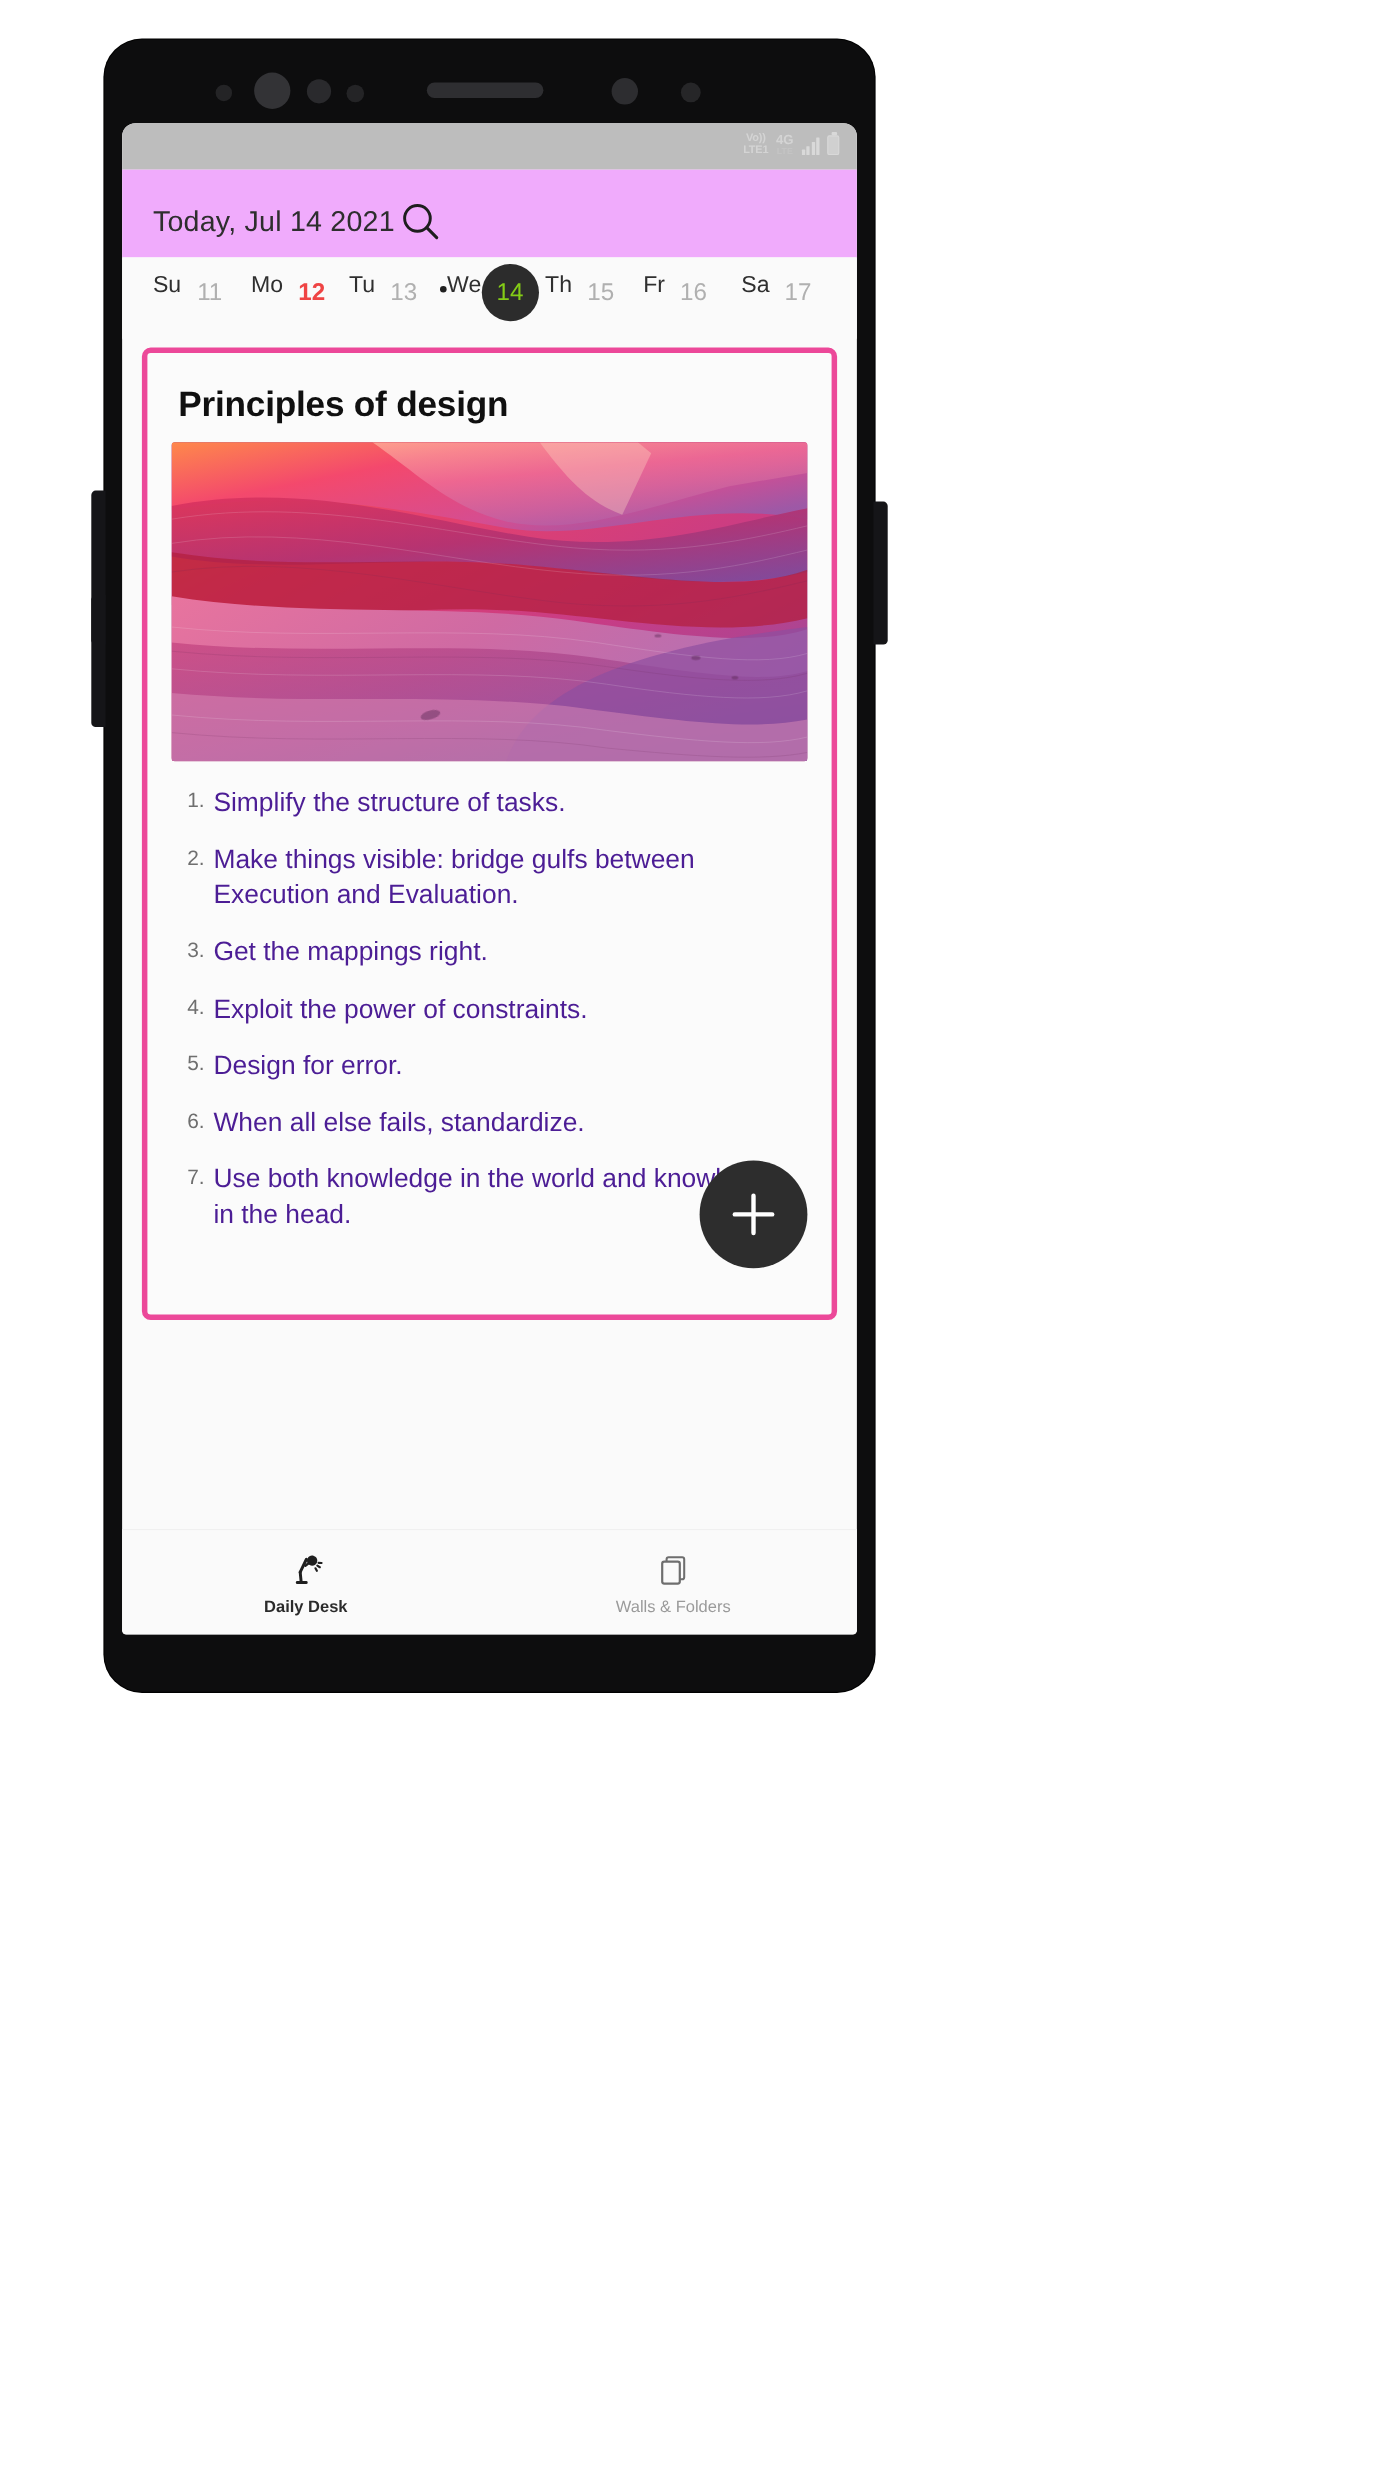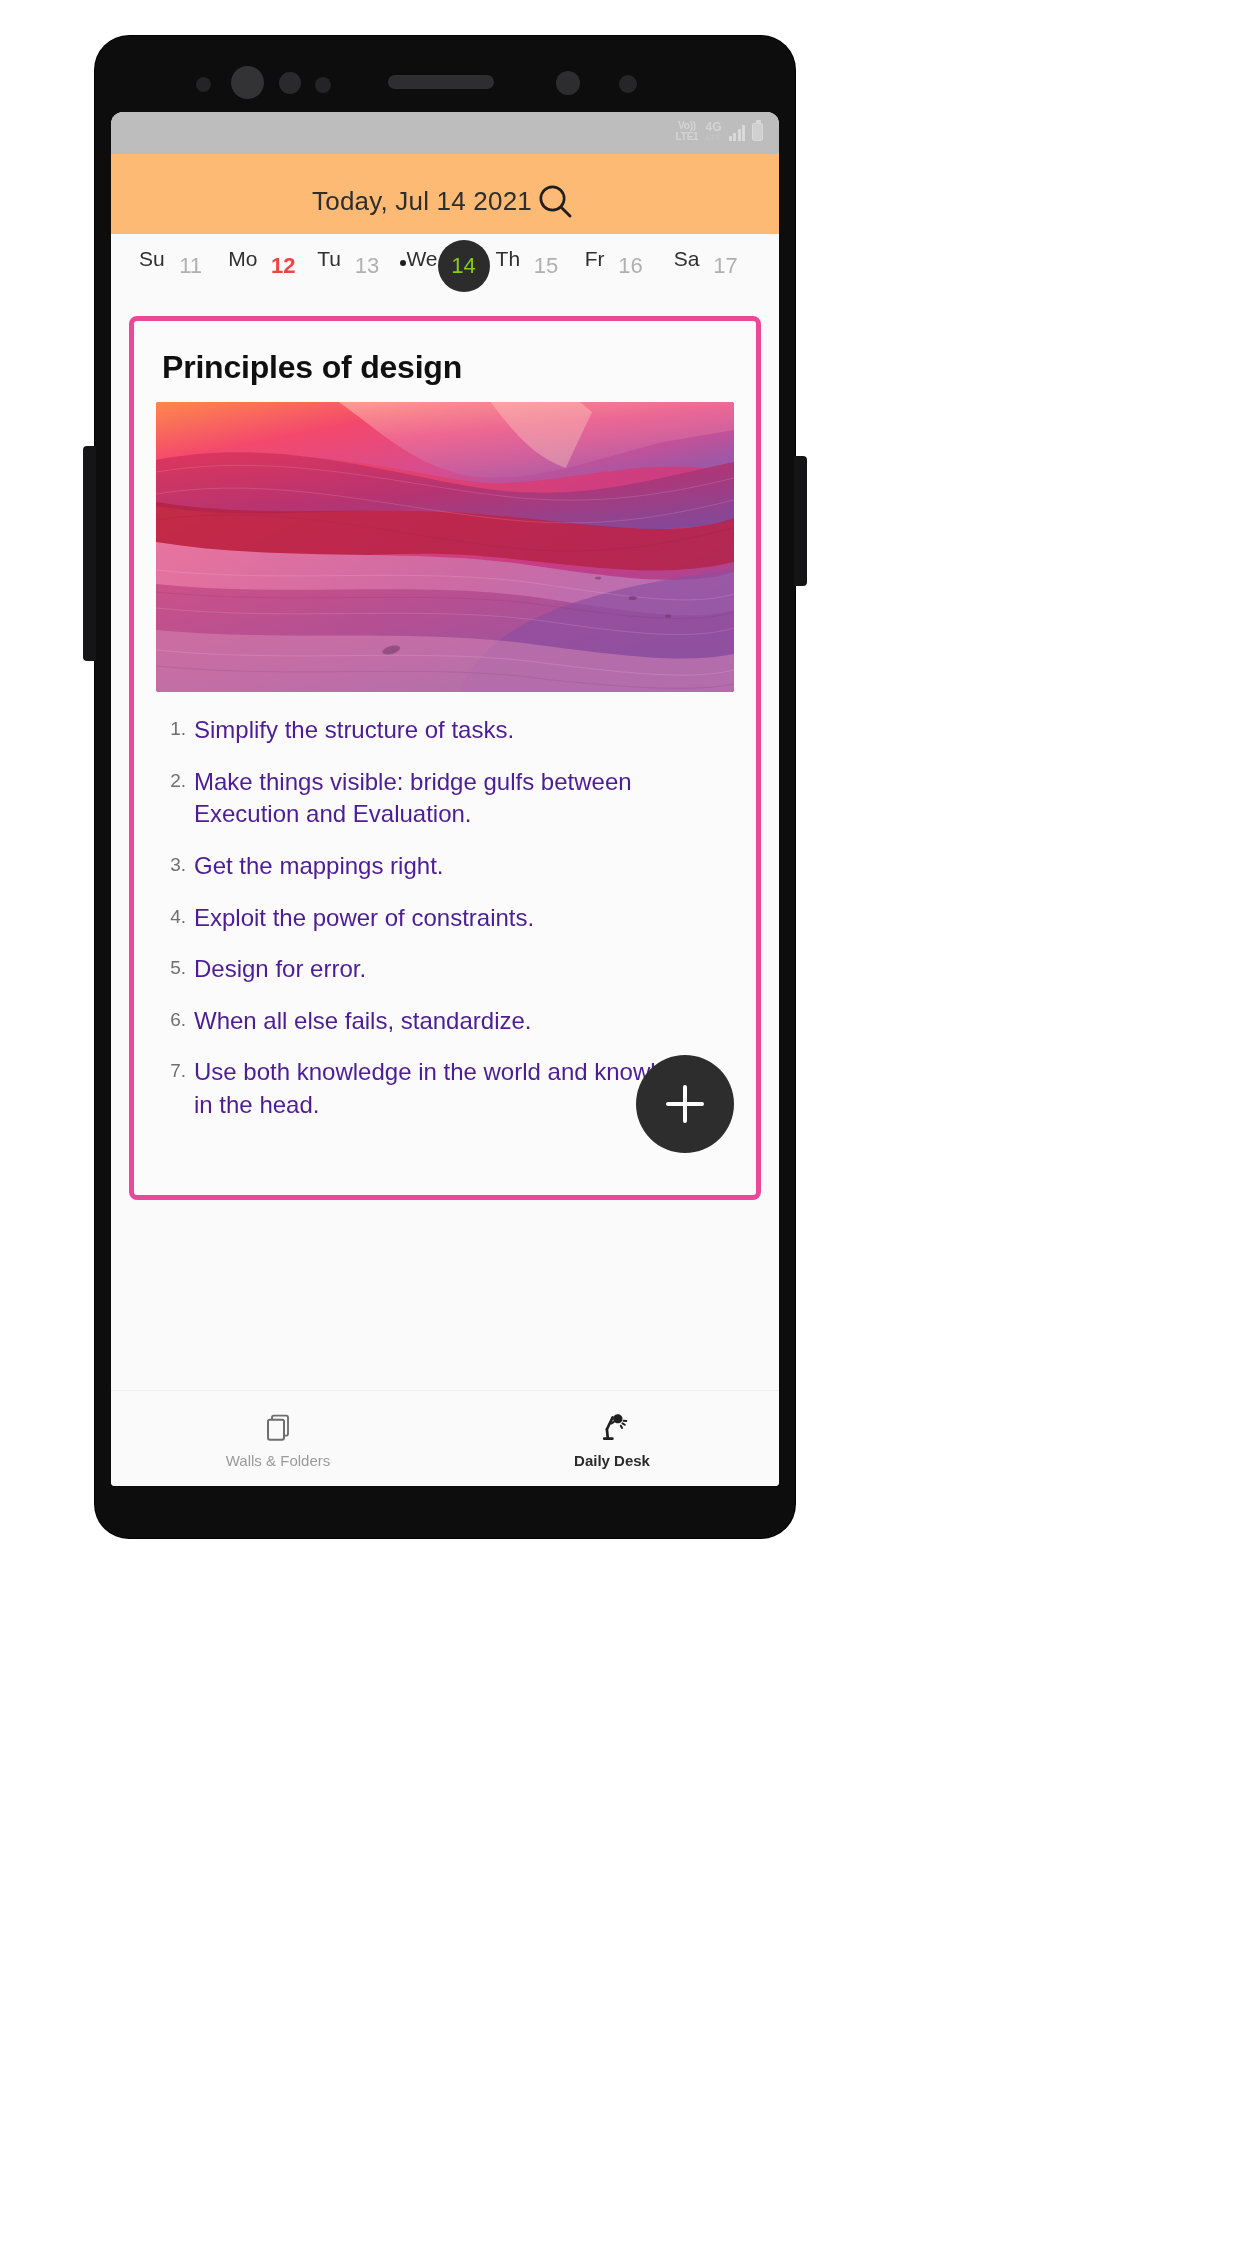--- a/index.html
+++ b/index.html
@@ -134,23 +134,23 @@
   .battery:before {
     content:"";
     position:absolute; left:3px; top:-4px;
     width:5px; height:2.5px; background:#d9d9d9; border-radius:1px;
   }
 
   
   #app-header {
     display: flex;
     align-items: center;
-    justify-content: center;
+    justify-content: flex-start;
     padding: 24px 28px 10px 28px;
-    background: #fdba74;
+    background: #f0abfc;
   }
   #today-label {
     font-size: 26px;
     color: #2e2e2e;
     font-weight: 400;
     letter-spacing: .2px;
   }
   #search-icon-wrap {
     width: 46px; height: 46px;
     display:flex; align-items:center; justify-content:center;
@@ -507,47 +507,47 @@
         </div>
 
       <div id="fab">
         <span class="plus-h"></span>
         <span class="plus-v"></span>
       </div>
     </div>
 
     <div id="bottom-nav">
 
-      <div class="nav-item">
-        <span class="nav-icon">
-          <svg width="32" height="32" viewBox="0 0 24 24" fill="none">
-            <rect x="7.5" y="3.5" width="12" height="15" rx="1.4" stroke="#6e6e6e" stroke-width="1.4"></rect>
-            <rect x="4.5" y="6.5" width="12" height="15" rx="1.4" stroke="#6e6e6e" stroke-width="1.5" fill="#fafafa"></rect>
-          </svg>
-        </span>
-        <span class="nav-label">Walls &amp; Folders</span>
-      </div>
-
       <div class="nav-item active">
         <span class="nav-icon">
           <svg width="34" height="34" viewBox="0 0 24 24">
             <path d="M17.2 3.2c1.9.6 2.7 2.6 1.9 4.3-.8 1.7-2.9 2.4-4.6 1.5-1.6-.8-2.2-2.8-1.3-4.4.8-1.5 2.6-2 4-1.4z" fill="#1f1f1f"></path>
             <path d="M13.4 8.2l-1.7 1.2" stroke="#1f1f1f" stroke-width="1.6" stroke-linecap="round"></path>
             <path d="M12.4 5.3 L8.4 13.6" stroke="#1f1f1f" stroke-width="1.9" stroke-linecap="round"></path>
             <path d="M8.4 13.6 L9 19.6" stroke="#1f1f1f" stroke-width="1.9" stroke-linecap="round"></path>
             <rect x="5.6" y="19.3" width="7.6" height="1.9" rx="0.9" fill="#1f1f1f"></rect>
             <g stroke="#1f1f1f" stroke-width="1.4" stroke-linecap="round">
               <path d="M19.4 9.4l1.6 1"></path>
               <path d="M18.2 11.1l.9 1.6"></path>
               <path d="M20.2 7.6l1.9.1"></path>
             </g>
           </svg>
         </span>
         <span class="nav-label">Daily Desk</span>
       </div>
 
+      <div class="nav-item">
+        <span class="nav-icon">
+          <svg width="32" height="32" viewBox="0 0 24 24" fill="none">
+            <rect x="7.5" y="3.5" width="12" height="15" rx="1.4" stroke="#6e6e6e" stroke-width="1.4"></rect>
+            <rect x="4.5" y="6.5" width="12" height="15" rx="1.4" stroke="#6e6e6e" stroke-width="1.5" fill="#fafafa"></rect>
+          </svg>
+        </span>
+        <span class="nav-label">Walls &amp; Folders</span>
+      </div>
+
 
     </div>
 
   </div>
 
   <div id="chin"></div>
 </div>
 
 </body></html>

